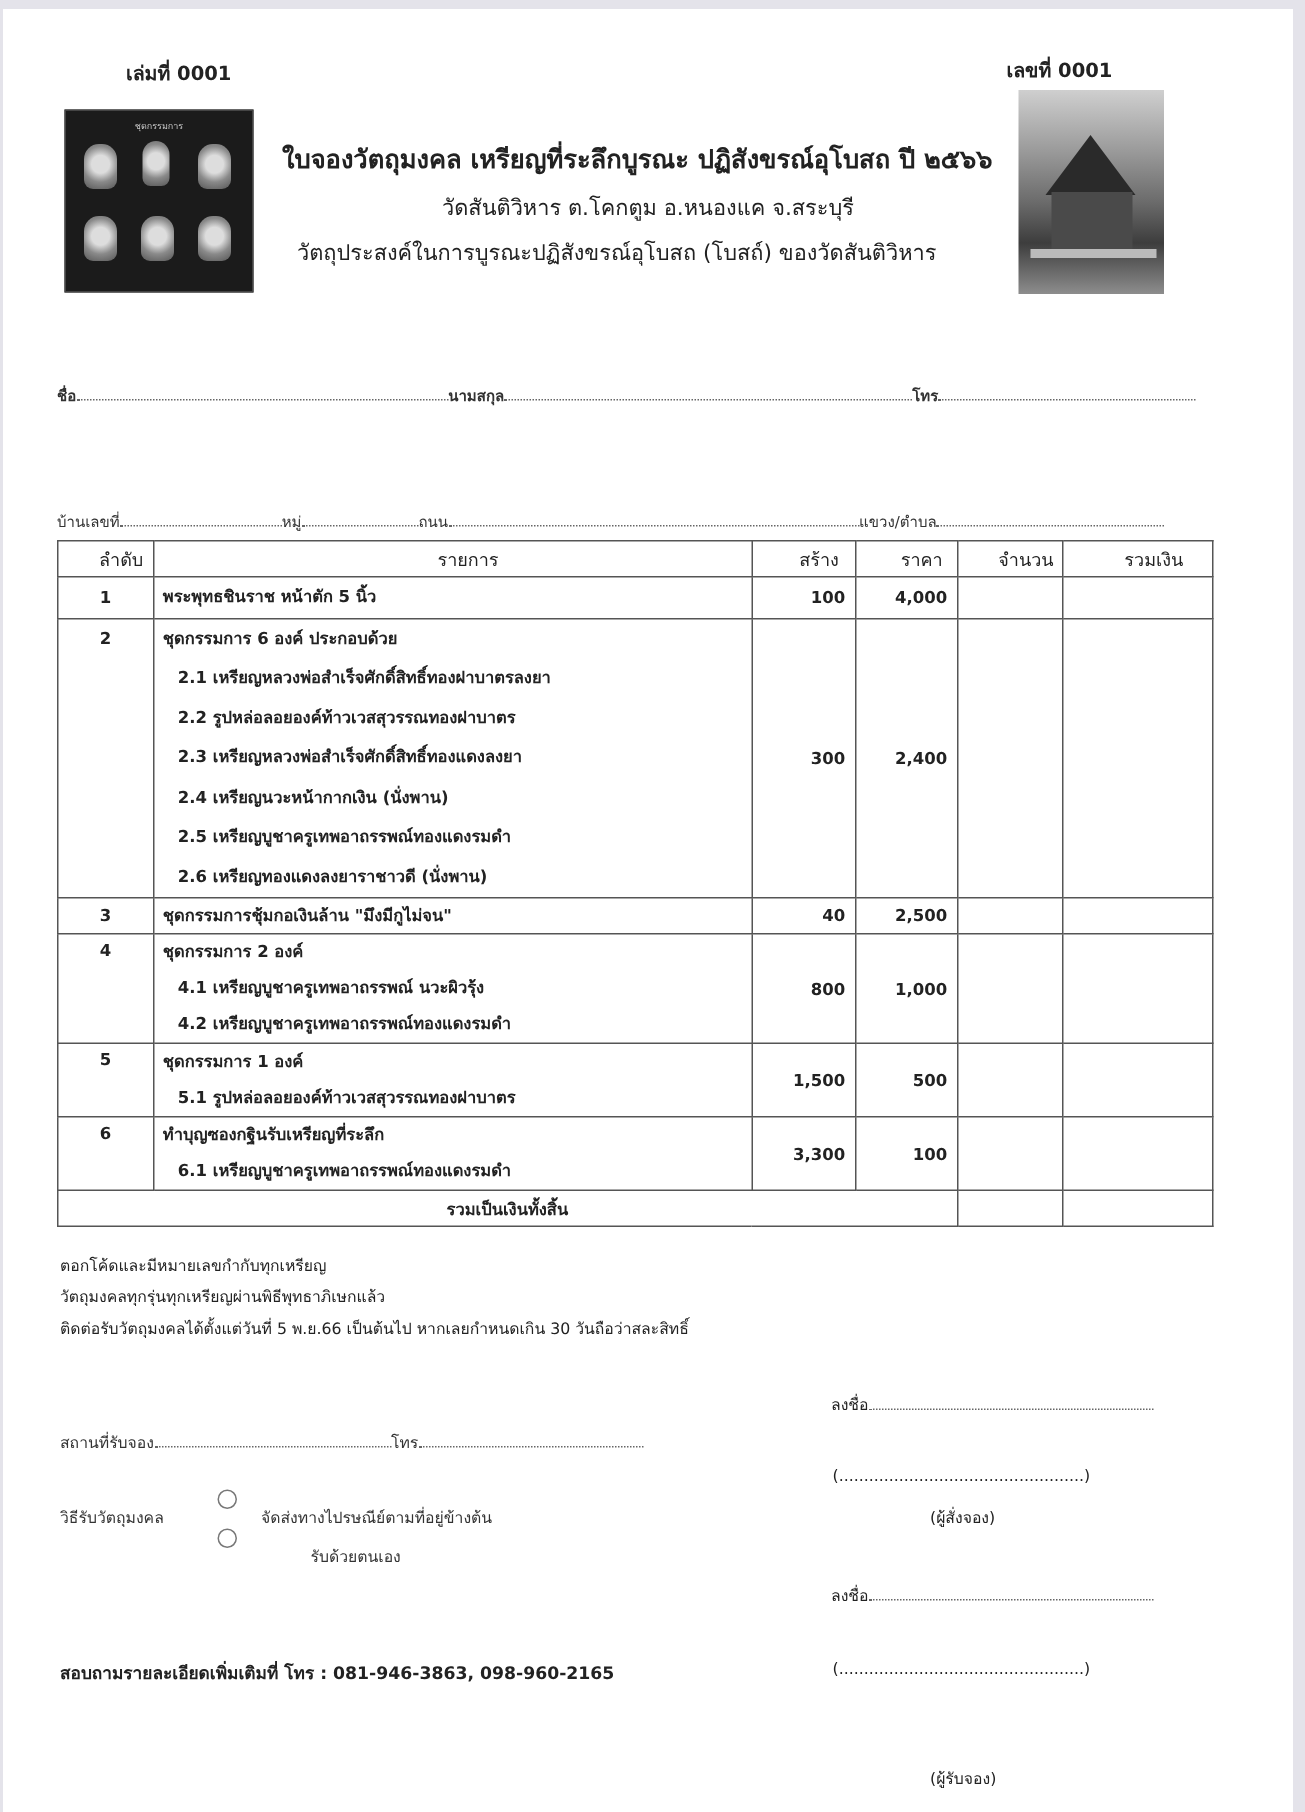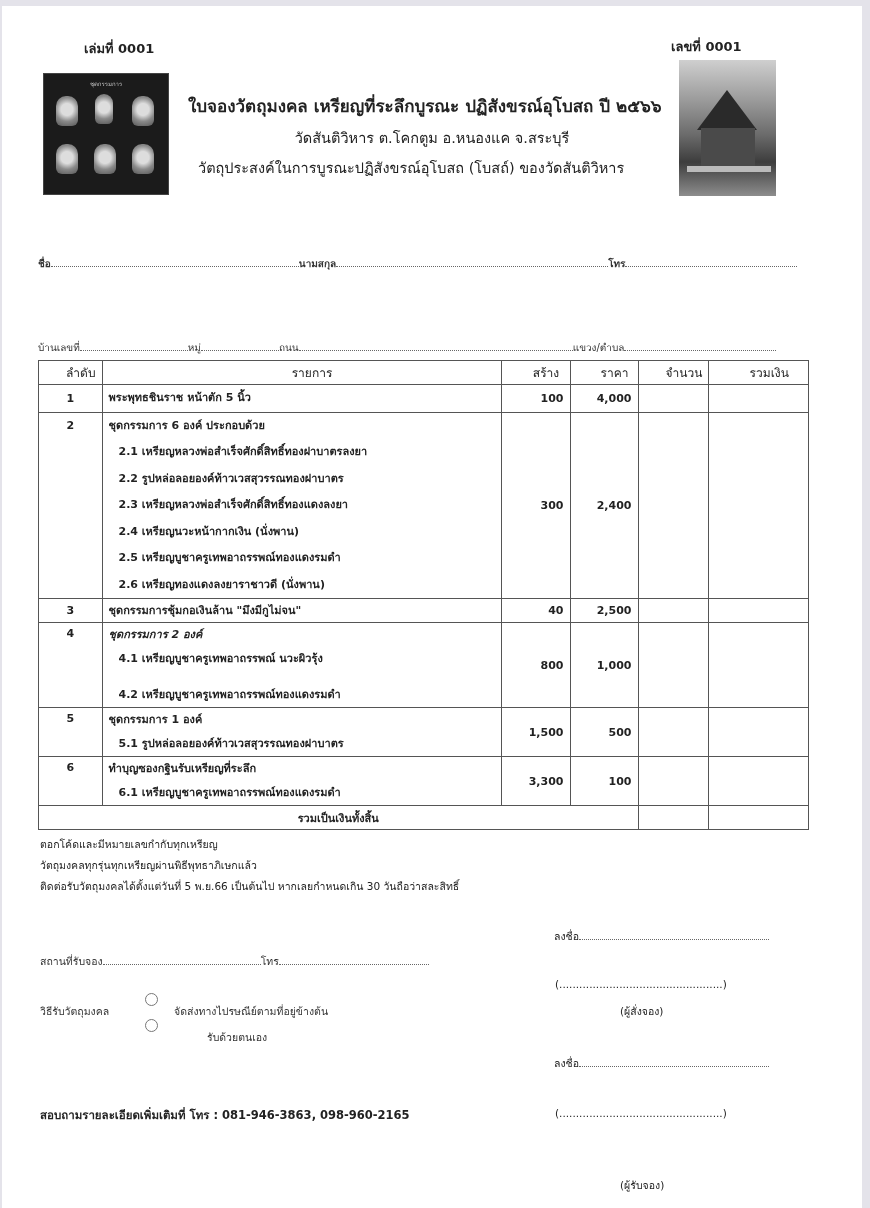--- a/index.html
+++ b/index.html
@@ -126,23 +126,23 @@
           </td>
       <td class="c-num">40</td>
       <td class="c-num">2,500</td>
       <td></td>
       <td></td>
     </tr>
 
     <tr>
       <td class="c-no" style="vertical-align:top;padding-top:4px;">4</td>
       <td class="desc">
-        <div class="line" style="height:24px;line-height:24px;font-style:italic;">ชุดกรรมการ 2 องค์</div>
+        <div class="line" style="height:24px;line-height:24px;">ชุดกรรมการ 2 องค์</div>
         <div class="line sub" style="height:24px;line-height:24px;">4.1 เหรียญบูชาครูเทพอาถรรพณ์ นวะผิวรุ้ง</div>
-        <div class="line sub" style="height:24px;line-height:24px;margin-top:12px;">4.2 เหรียญบูชาครูเทพอาถรรพณ์ทองแดงรมดำ</div>
+        <div class="line sub" style="height:24px;line-height:24px;">4.2 เหรียญบูชาครูเทพอาถรรพณ์ทองแดงรมดำ</div>
       </td>
       <td class="c-num">800</td>
       <td class="c-num">1,000</td>
       <td></td>
       <td></td>
     </tr>
 
     <tr>
       <td class="c-no" style="vertical-align:top;padding-top:4px;">5</td>
       <td class="desc">

